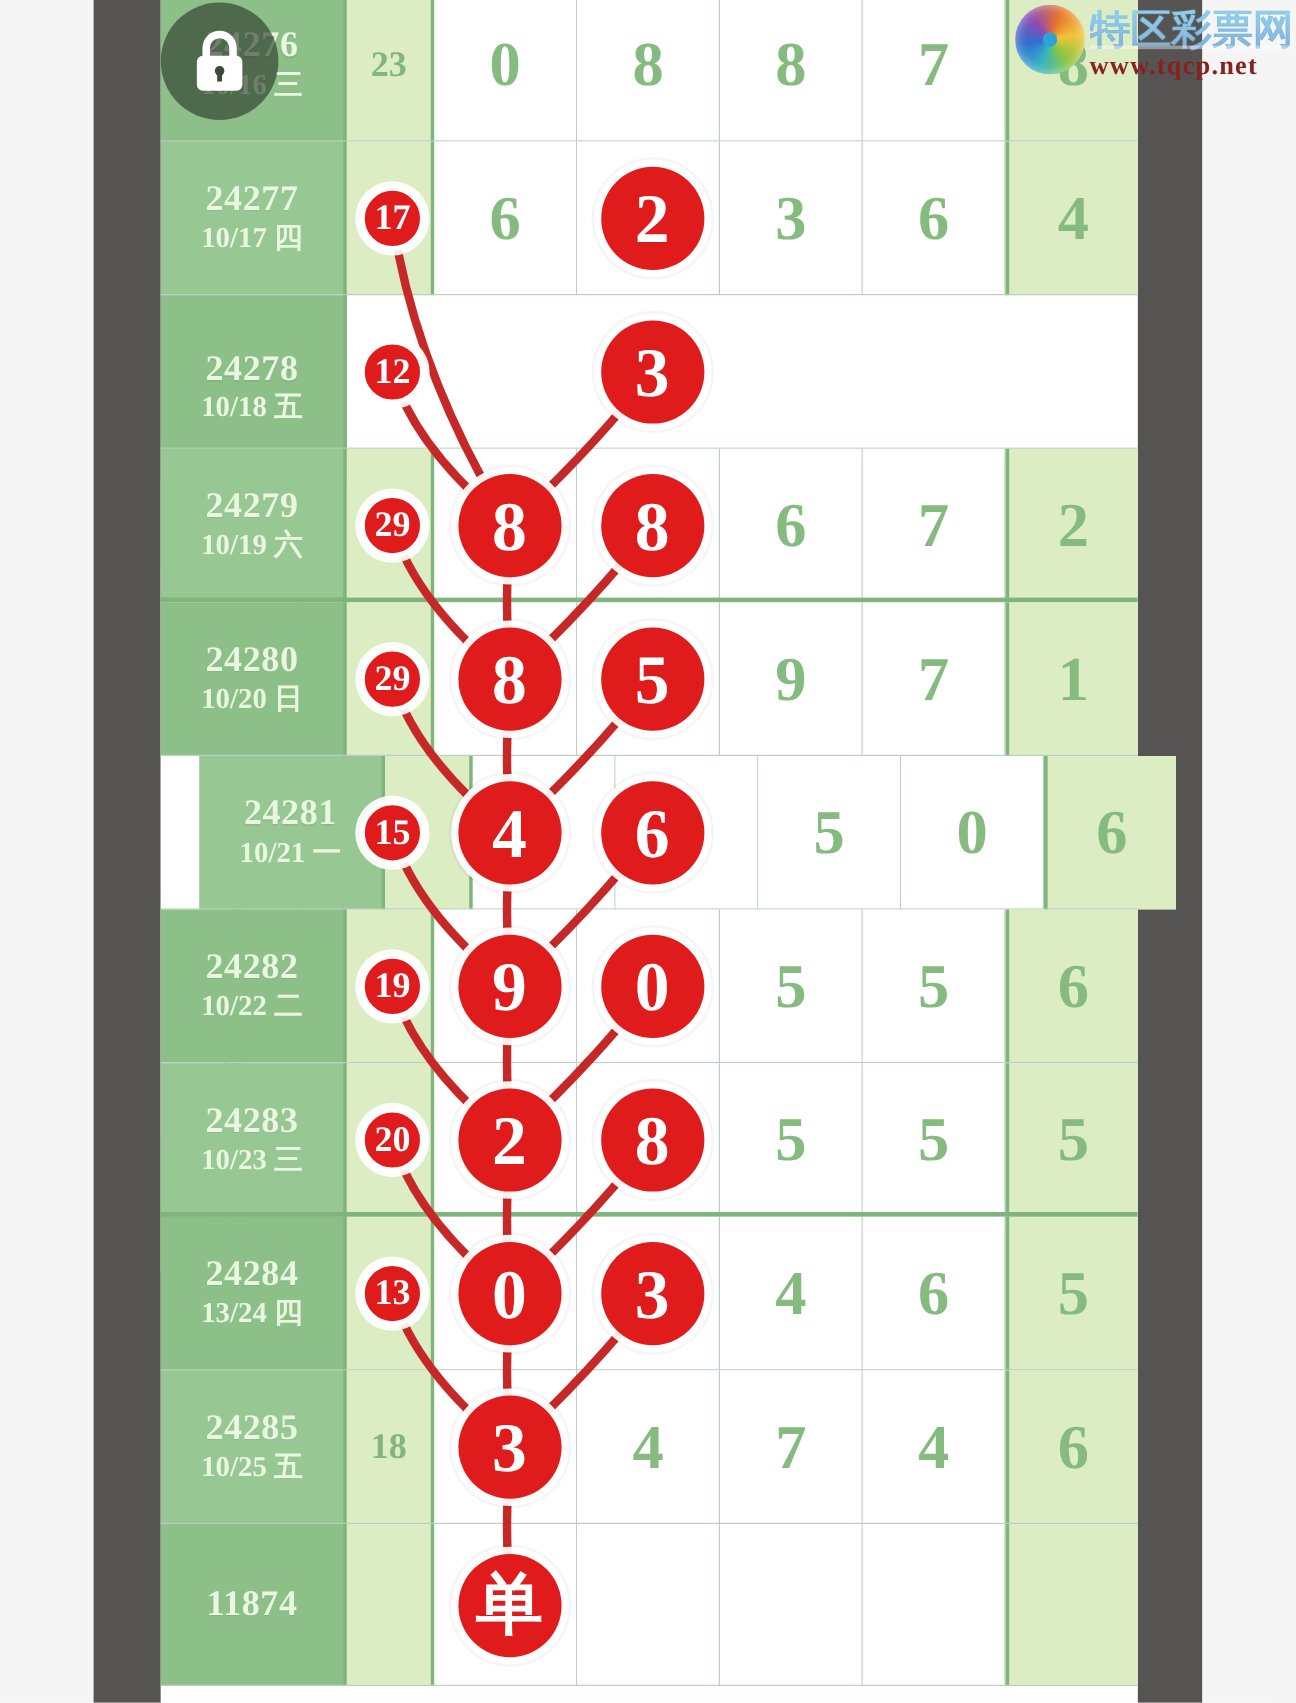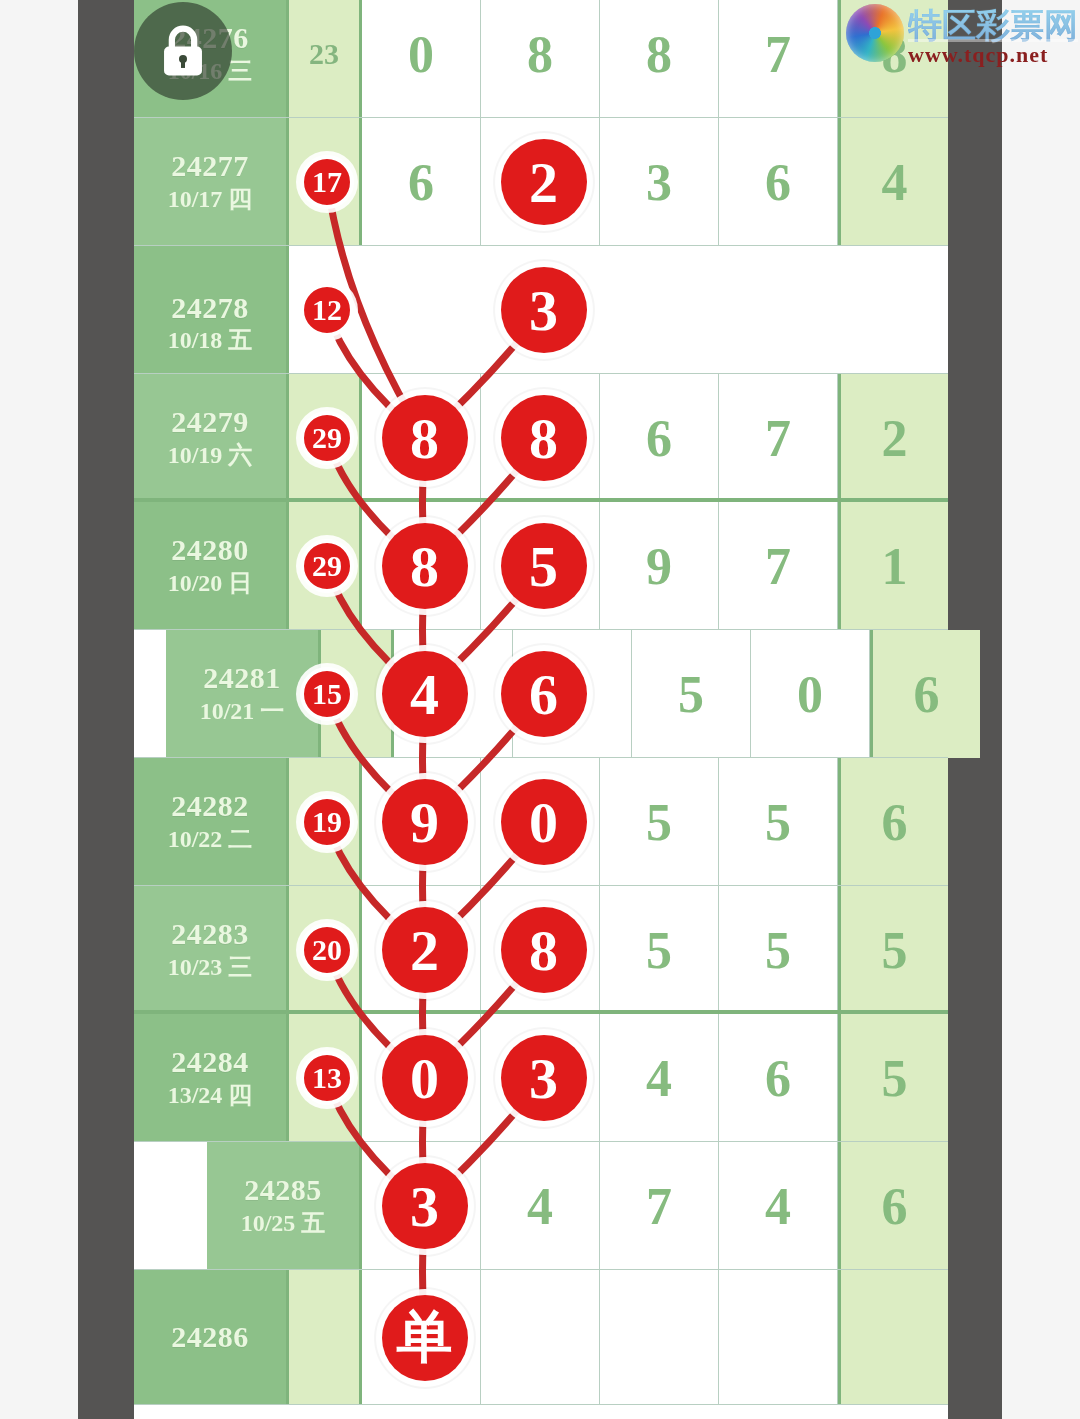--- a/index.html
+++ b/index.html
@@ -241,30 +241,31 @@
       <div class="cell c-d">4</div>
       <div class="cell c-d">6</div>
       <div class="cell c-last">5</div>
     </div>
     <div class="rowline" style="top: 1141px;"></div>
     <div class="row" style="top: 1142px; height: 128px; justify-content: flex-end;">
       <div class="cell c-issue alt">
         <div class="num">24285</div>
         <div class="date">10/25 五</div>
       </div>
+      <div class="cell c-sum">18</div>
       <div class="cell c-d"></div>
       <div class="cell c-d">4</div>
       <div class="cell c-d">7</div>
       <div class="cell c-d">4</div>
       <div class="cell c-last">6</div>
     </div>
     <div class="rowline" style="top: 1269px;"></div>
     <div class="row" style="top: 1270px; height: 135px;">
       <div class="cell c-issue">
-        <div class="num">24286</div>
+        <div class="num">11874</div>
       </div>
       <div class="cell c-sum"></div>
       <div class="cell c-d"></div>
       <div class="cell c-d"></div>
       <div class="cell c-d"></div>
       <div class="cell c-d"></div>
       <div class="cell c-last"></div>
     </div>
     <div class="rowline" style="top: 1404px;"></div>
     <div class="ball sum" style="left: 166px; top: 155px;">17</div>

